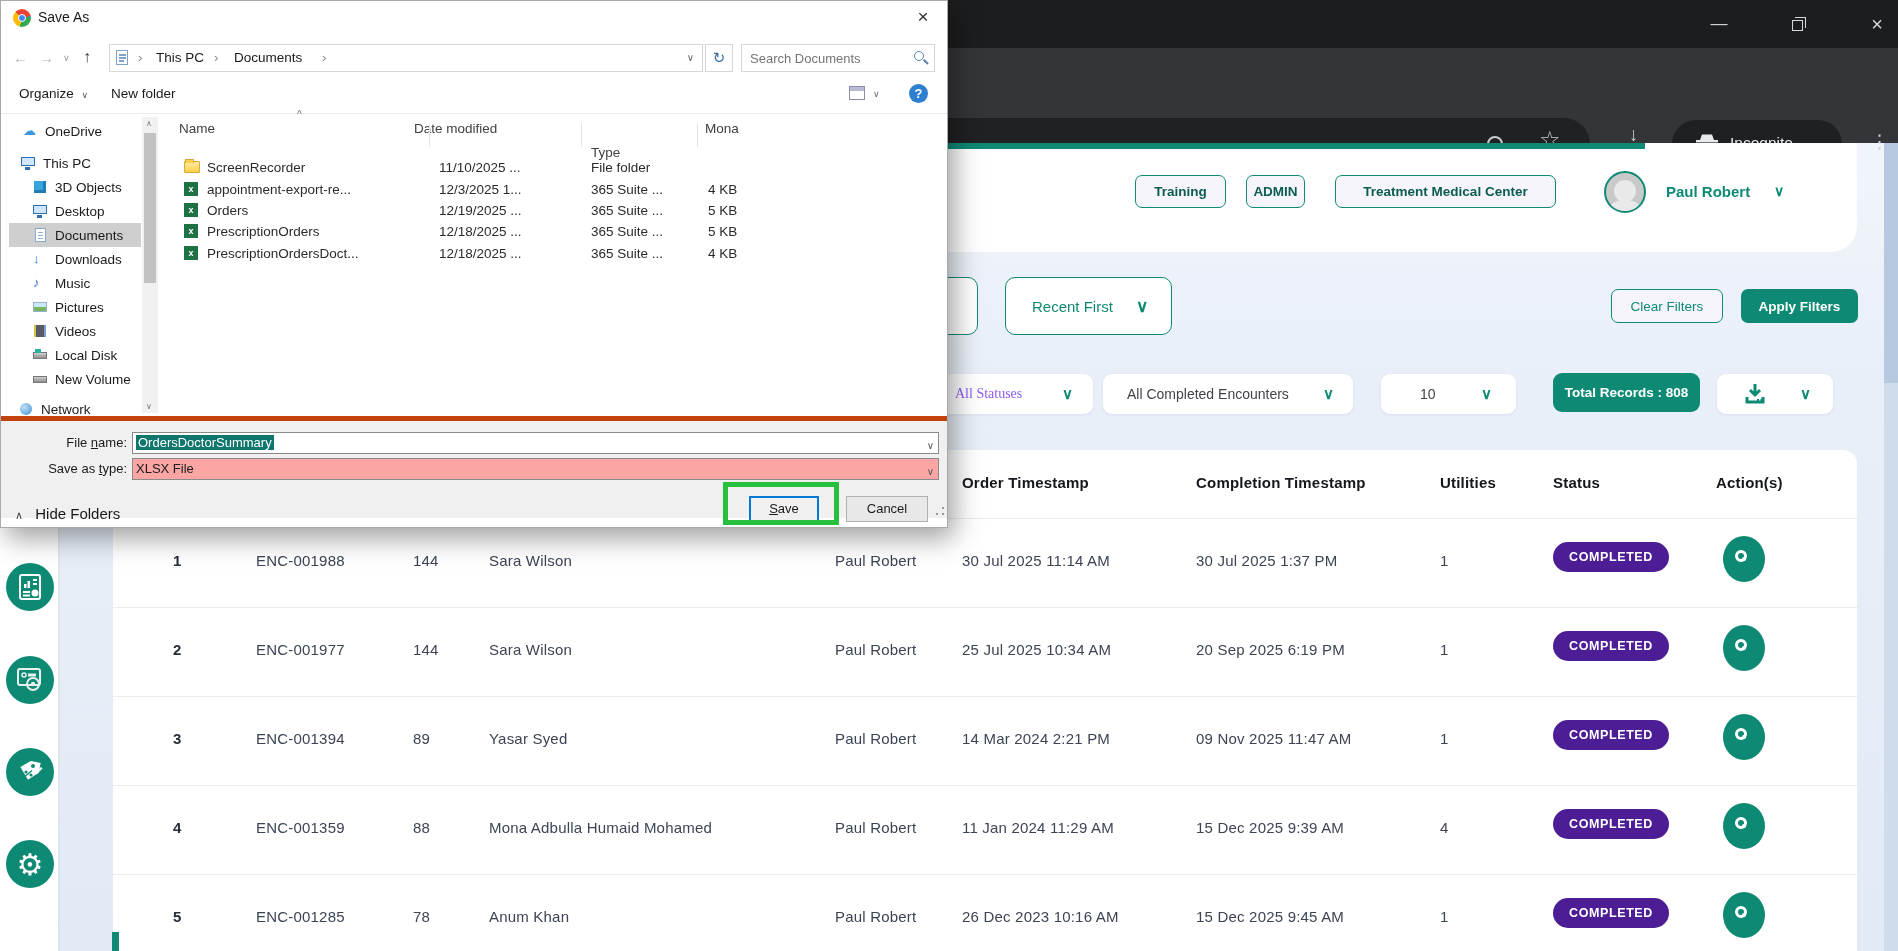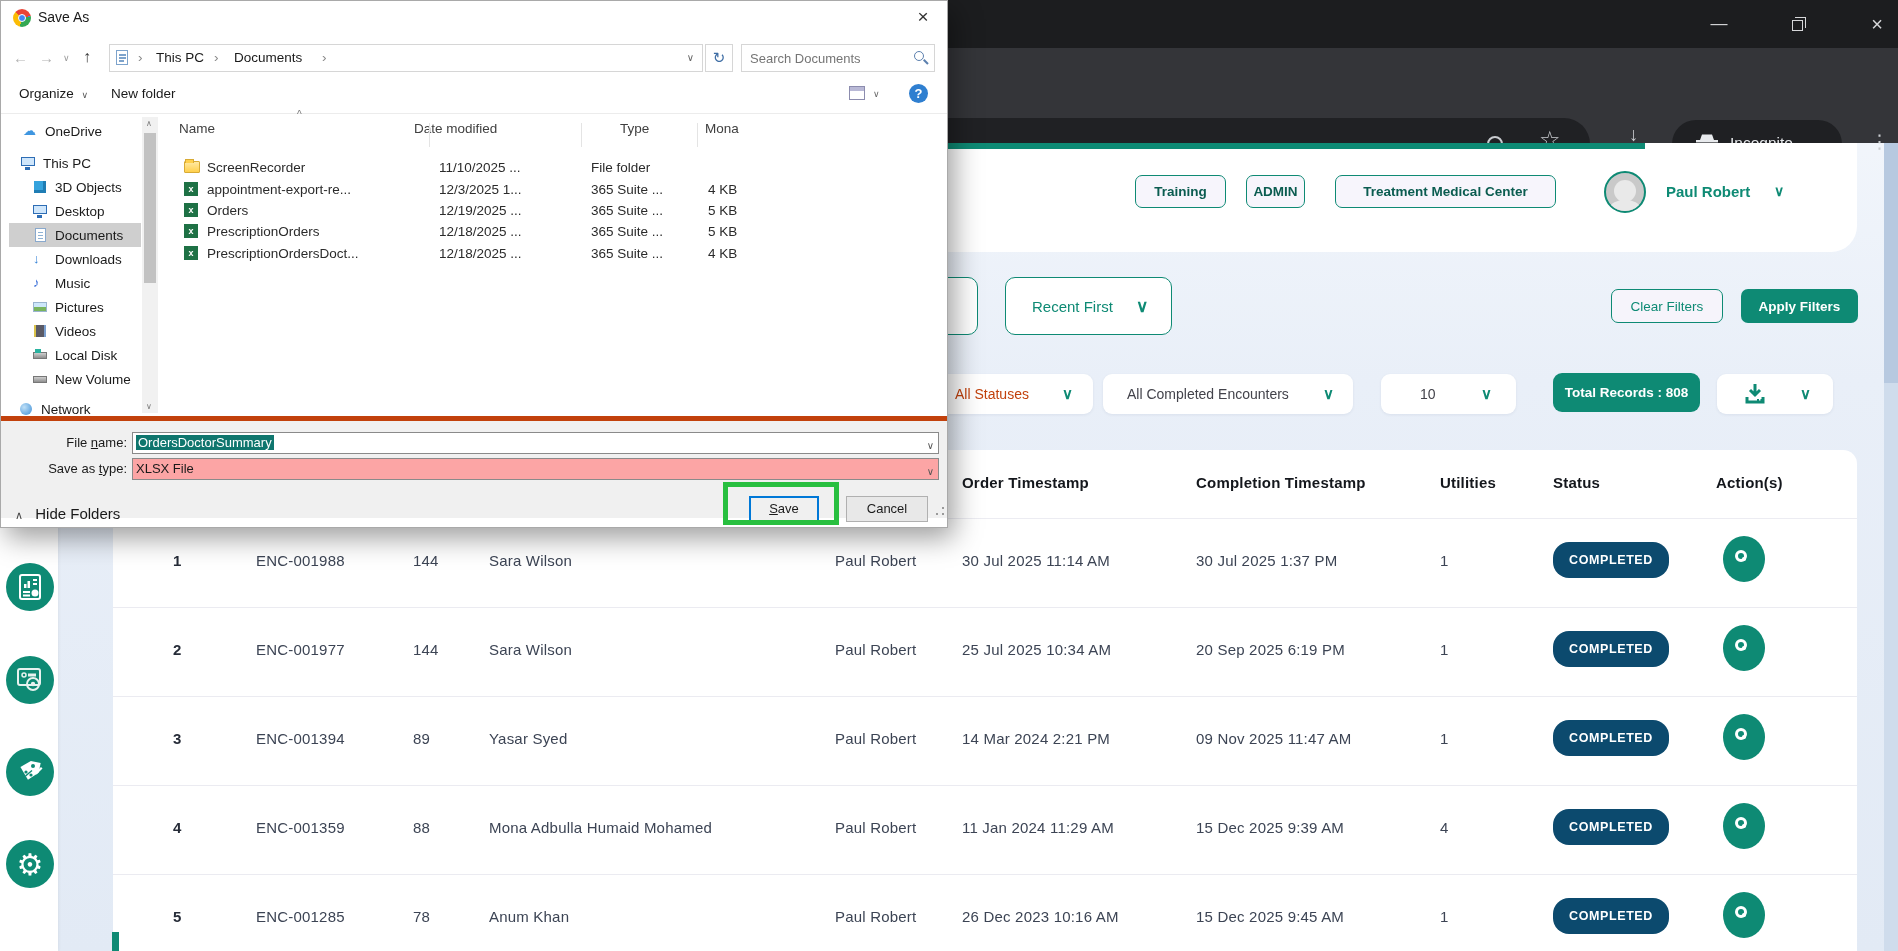--- a/index.html
+++ b/index.html
@@ -38,21 +38,21 @@
   .btn-outline { border:1.3px solid #0E8A74; border-radius:7px; background:#f6f4fb; color:#0E8A74; font-size:13.5px; display:flex; align-items:center; justify-content:center; }
   .btn-solid { border-radius:7px; background:#0E8A74; color:#fff; font-weight:bold; font-size:13.5px; display:flex; align-items:center; justify-content:center; }
   .wbox { background:#fff; border-radius:9px; box-shadow:0 1px 3px rgba(40,60,100,.08); }
 
   .table-card { left:113px; top:450px; width:1744px; height:501px; background:#fff; border-radius:14px 14px 0 0; z-index:1; }
   .thead { position:absolute; left:0; top:0; width:100%; height:69px; border-bottom:1px solid #ececf2; }
   .th { position:absolute; top:24px; font-weight:bold; font-size:15px; color:#14171c; letter-spacing:.2px; }
   .trow { position:absolute; left:0; width:100%; height:89px; border-bottom:1px solid #ebebf1; font-size:15px; color:#3c4454; }
   .td { position:absolute; top:33px; white-space:nowrap; letter-spacing:.2px; }
   .td-num { font-weight:bold; color:#262c38; }
-  .pill { position:absolute; left:1440px; top:23px; width:116px; height:36px; background:#0c4a6e; border-radius:16px; color:#fff; font-weight:bold; font-size:12.5px; letter-spacing:.6px; display:flex; align-items:center; justify-content:center; }
+  .pill { position:absolute; left:1440px; top:23px; width:116px; height:30px; background:#4c1d95; border-radius:16px; color:#fff; font-weight:bold; font-size:12.5px; letter-spacing:.6px; display:flex; align-items:center; justify-content:center; }
   .eyebtn { position:absolute; left:1610px; top:17px; width:42px; height:46px; background:#0E8A74; border-radius:50%; }
   .eyering { position:absolute; left:12px; top:14px; width:12px; height:12px; border:3.5px solid #fff; border-radius:50%; }
   .eyedot { position:absolute; left:19px; top:21px; width:4px; height:4px; background:#fff; border-radius:50%; }
 
   .side-strip { left:0; top:143px; width:58px; height:808px; background:#fff; box-shadow:1px 0 3px rgba(0,0,0,.05); z-index:2; }
   .side-circle { position:absolute; left:6px; width:48px; height:48px; border-radius:50%; background:#0E8A74; display:flex; align-items:center; justify-content:center; color:#fff; }
 
   
   .dialog { left:0; top:0; width:948px; height:528px; background:#fff; border:1px solid #a9a9a9; box-shadow:6px 10px 26px rgba(0,0,0,.38); z-index:40; font-size:13.5px; color:#1a1a1a; }
   .chrome-logo { position:absolute; left:12px; top:8px; width:18px; height:18px; border-radius:50%; background:conic-gradient(from -45deg, #ea4335 0 120deg, #4285f4 120deg 124deg, #34a853 124deg 240deg, #fbbc05 240deg 356deg, #ea4335 356deg); }
@@ -153,21 +153,21 @@
 
 <div class="abs drop-teal" style="left:900px;top:277px;width:78px;height:58px;"></div>
 <div class="abs drop-teal" style="left:1005px;top:277px;width:167px;height:58px;">
   <span style="position:absolute;left:26px;top:20px;font-size:15px;">Recent First</span>
   <span class="chev-teal" style="position:absolute;left:130px;top:18px;font-size:17px;">∨</span>
 </div>
 <div class="abs btn-outline" style="left:1611px;top:289px;width:112px;height:34px;">Clear Filters</div>
 <div class="abs btn-solid" style="left:1741px;top:289px;width:117px;height:34px;">Apply Filters</div>
 
 <div class="abs wbox" style="left:905px;top:374px;width:188px;height:40px;">
-  <span style="position:absolute;left:50px;top:12px;font-size:14px;color:#c2410c;">All Statuses</span>
+  <span style="position:absolute;left:50px;top:12px;font-size:14px;color:#8b5cf6;font-family:Liberation Serif, serif;">All Statuses</span>
   <span class="chev-teal" style="position:absolute;left:157px;top:11px;font-size:15px;">∨</span>
 </div>
 <div class="abs wbox" style="left:1103px;top:374px;width:250px;height:40px;">
   <span style="position:absolute;left:24px;top:12px;font-size:14px;color:#43434b;">All Completed Encounters</span>
   <span class="chev-teal" style="position:absolute;left:220px;top:11px;font-size:15px;">∨</span>
 </div>
 <div class="abs wbox" style="left:1381px;top:374px;width:135px;height:40px;">
   <span style="position:absolute;left:39px;top:12px;font-size:14px;color:#43434b;">10</span>
   <span class="chev-teal" style="position:absolute;left:100px;top:11px;font-size:15px;">∨</span>
 </div>
@@ -422,21 +422,21 @@
 
   <div class="navscroll">
     <span style="position:absolute;left:4px;top:2px;font-size:8px;">∧</span>
     <span style="position:absolute;left:4px;bottom:2px;font-size:8px;">∨</span>
     <span style="position:absolute;left:2px;top:16px;width:12px;height:150px;background:#c2c2c2;"></span>
   </div>
 
   <span class="abs" style="left:296px;top:108px;color:#777;font-size:10px;">^</span>
   <span class="abs flist-hdr" style="left:178px;">Name</span>
   <span class="abs flist-hdr" style="left:413px;">Date modified</span>
-  <span class="abs flist-hdr" style="left:619px;">Type</span>
+  <span class="abs flist-hdr" style="left:590px;margin-top:24px;">Type</span>
   <span class="abs flist-hdr" style="left:704px;">Mona</span>
   <span class="vline" style="left:428px;"></span>
   <span class="vline" style="left:580px;"></span>
   <span class="vline" style="left:696px;"></span>
 
   <div class="frow" style="top:157px;">
     <span class="folder"></span>
     <span class="fname">ScreenRecorder</span>
     <span class="fdate">11/10/2025 ...</span>
     <span class="ftype">File folder</span>

